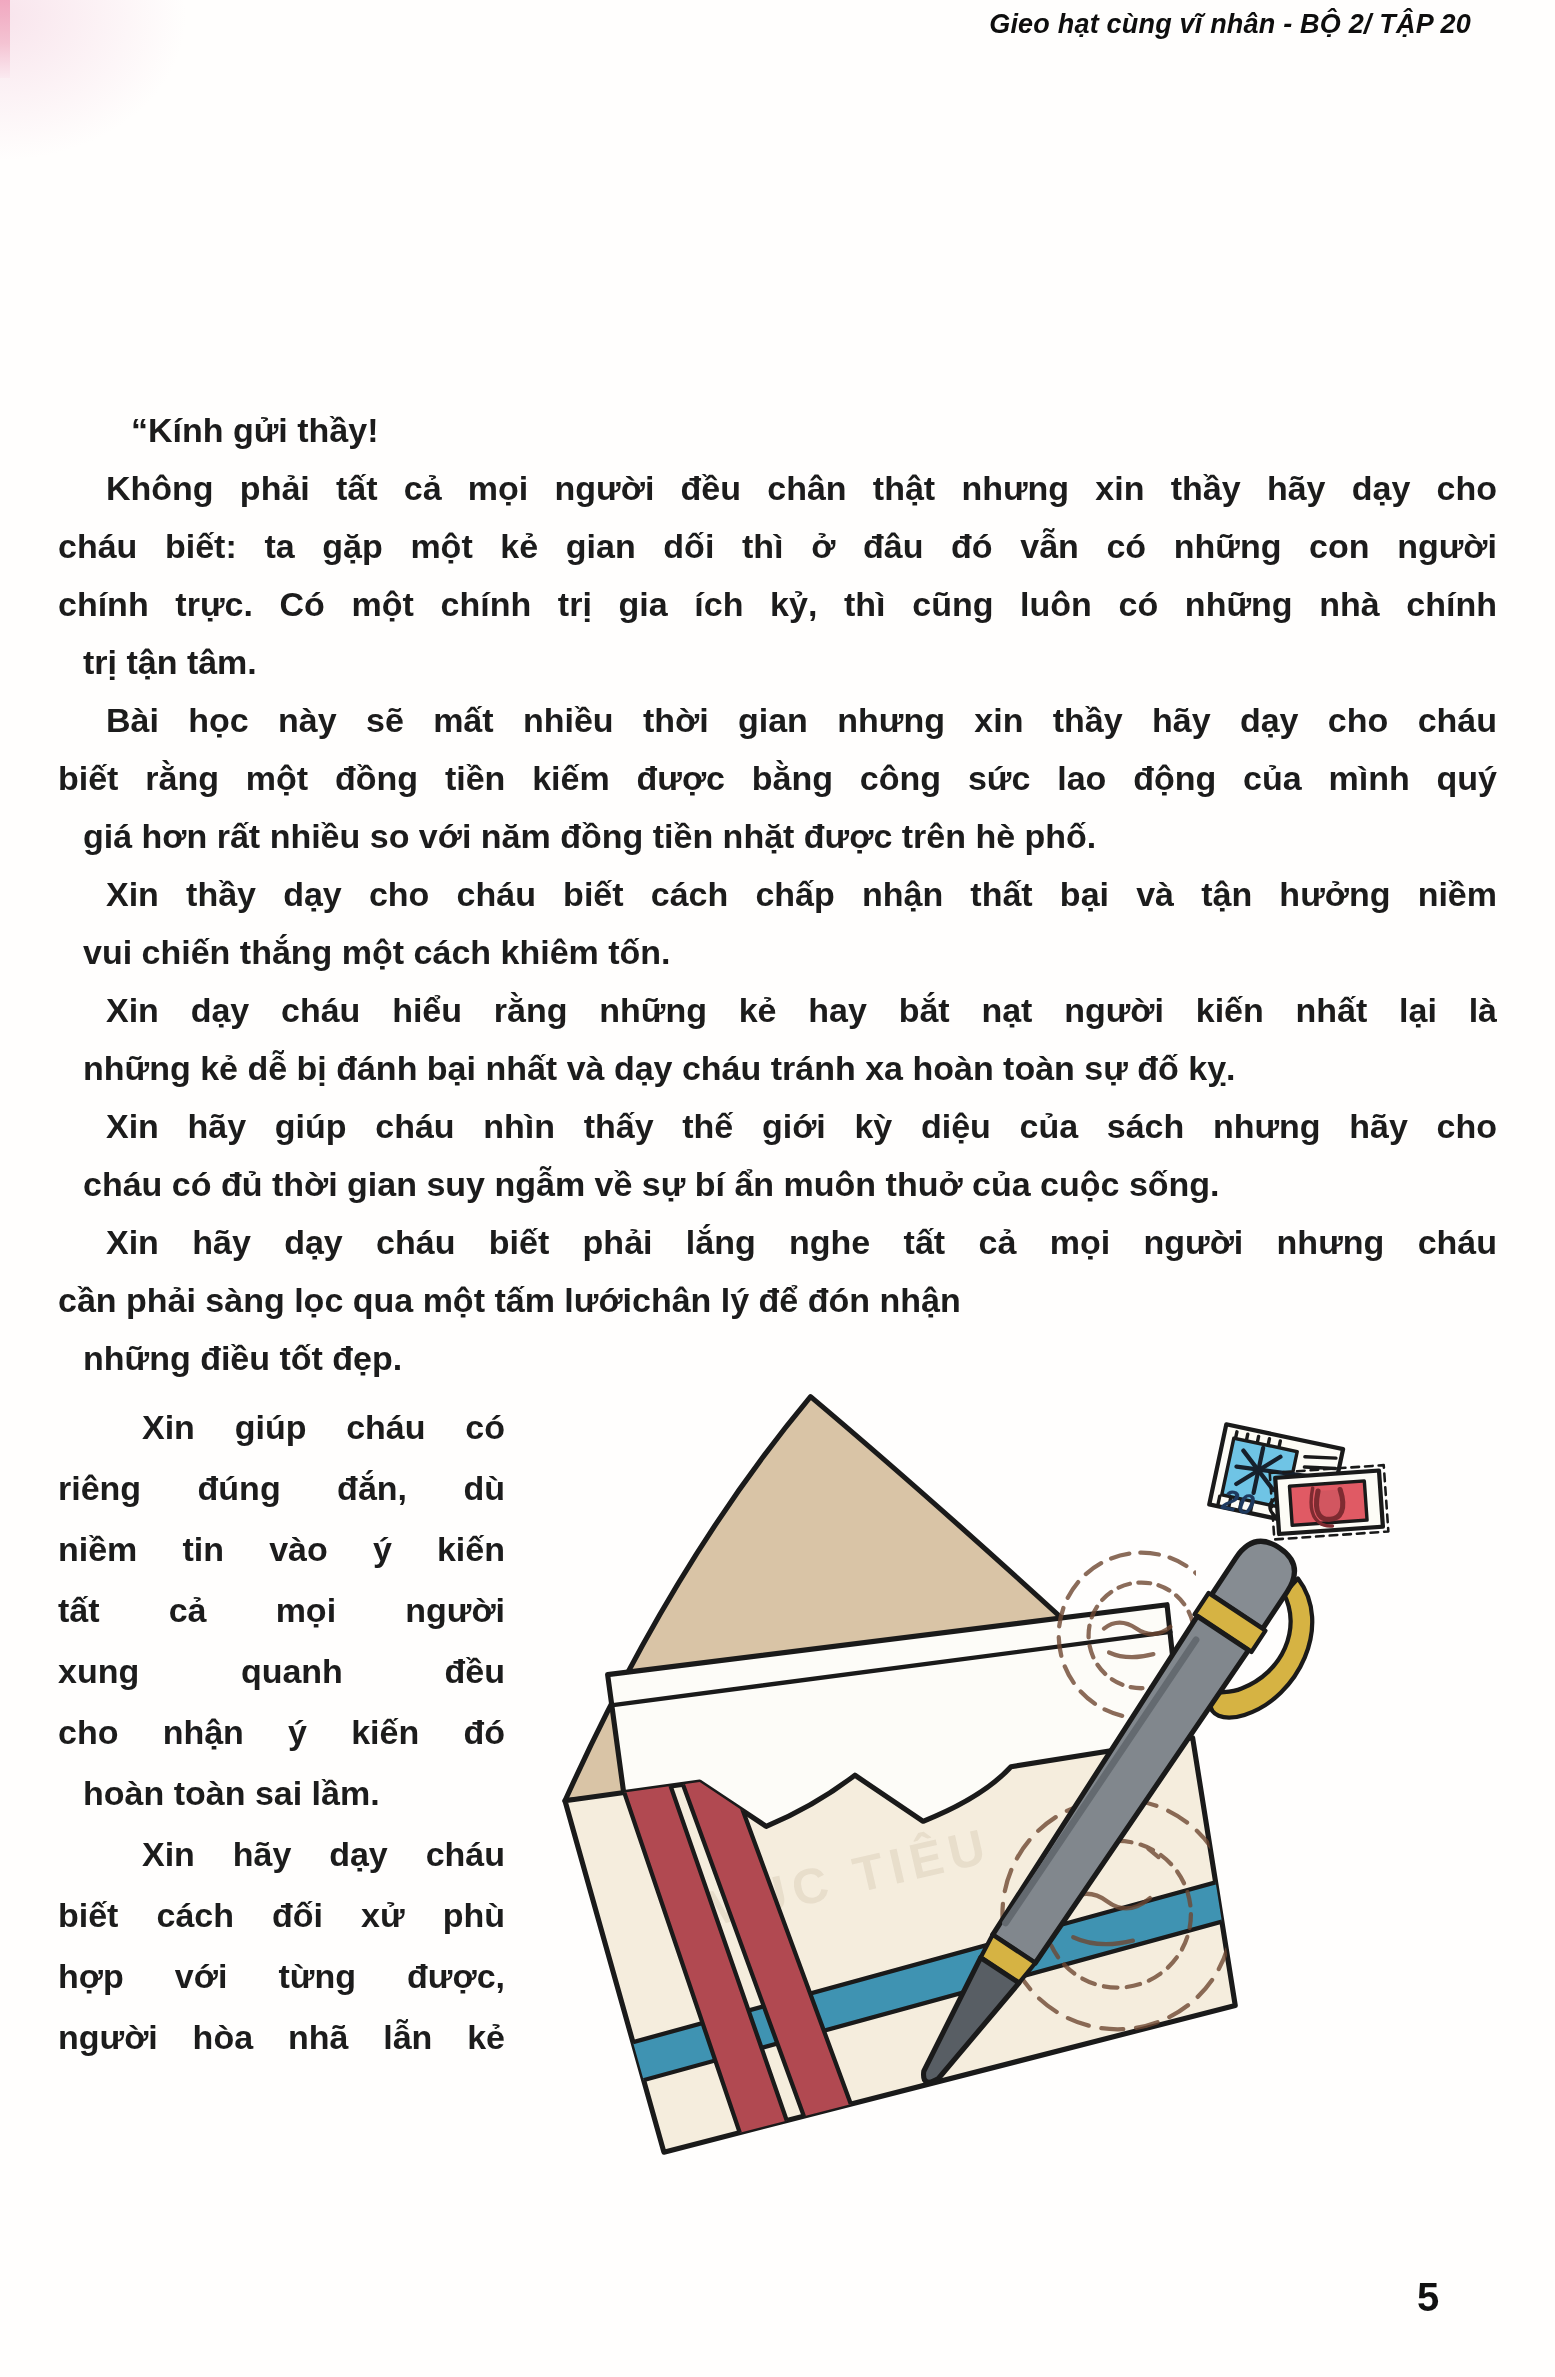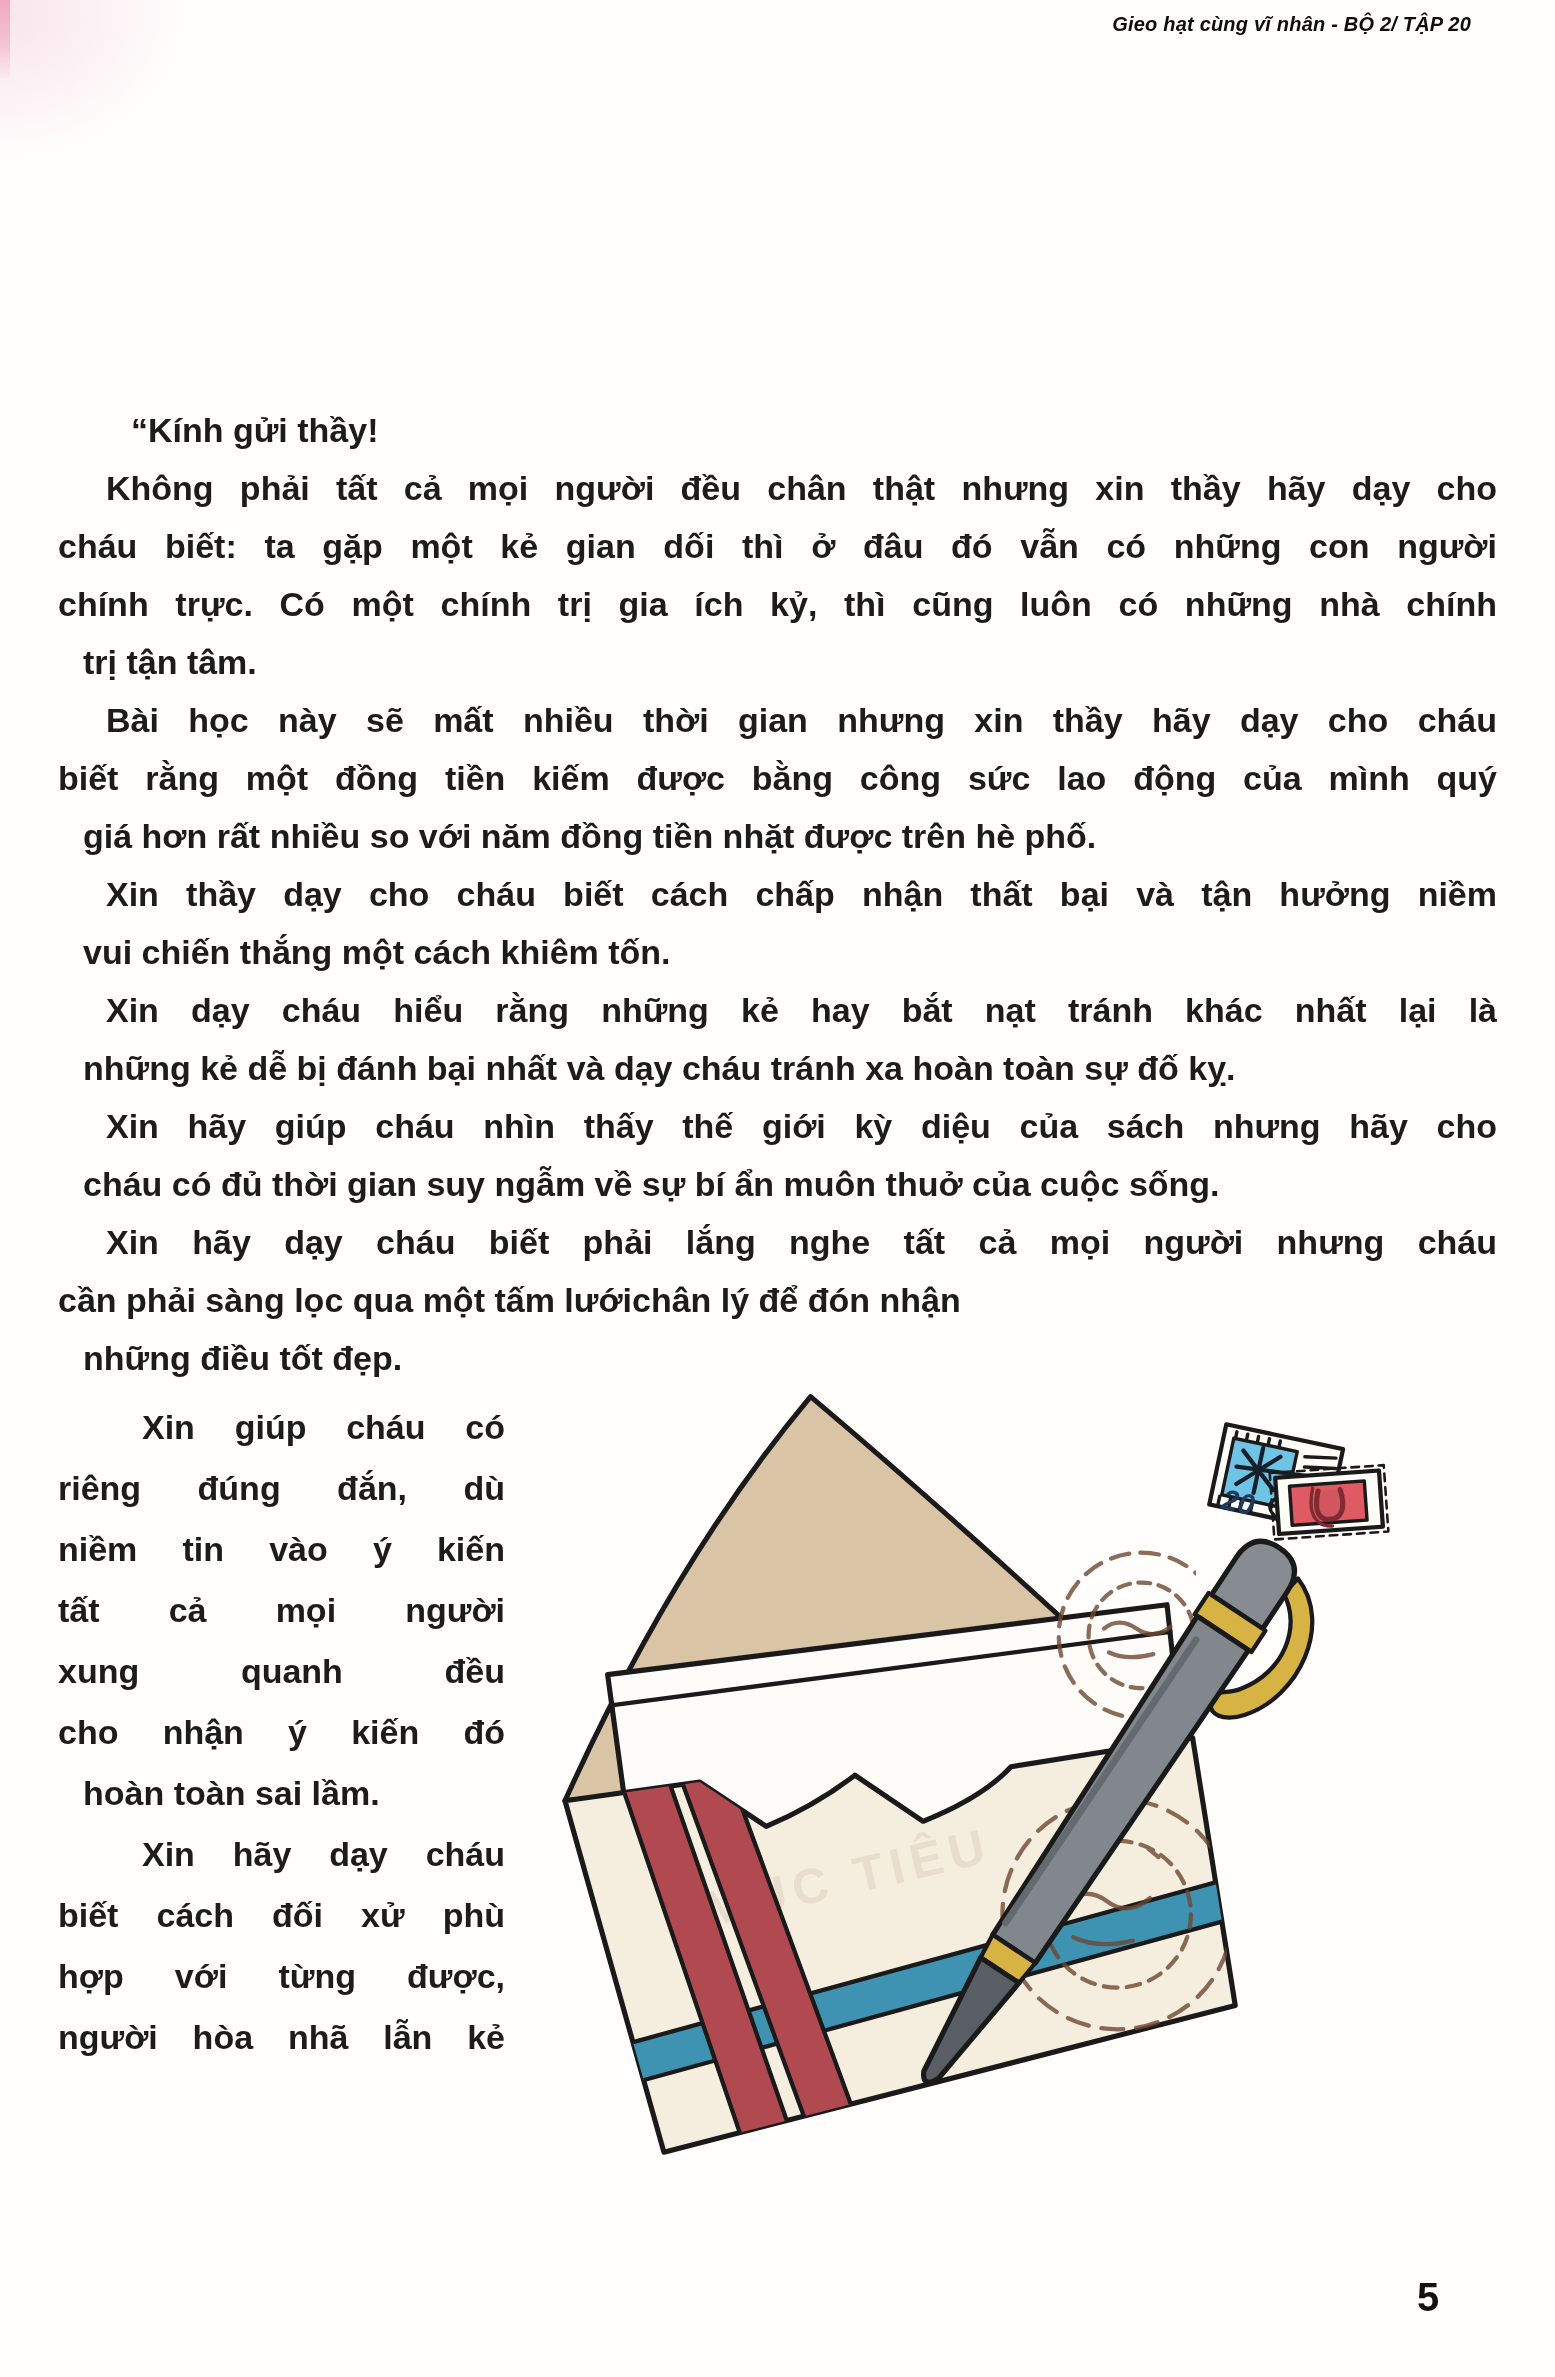--- a/index.html
+++ b/index.html
@@ -5,21 +5,21 @@
   html,body{margin:0;padding:0;background:#e8e8e8;}
   .page{
     position:relative;width:1555px;height:2377px;background:#fffefd;
     font-family:"Liberation Sans","DejaVu Sans",sans-serif;color:#1e1e1e;overflow:hidden;
   }
   .corner-smudge{position:absolute;left:0;top:0;width:10.2px;height:78px;
     background:linear-gradient(180deg,#ef9db8 0%,#f3bccd 55%,#fbe9f0 100%);opacity:.85;}
   .corner-wash{position:absolute;left:0;top:0;width:188px;height:162px;
     background:radial-gradient(ellipse at 0% 10%,rgba(236,180,205,.35),rgba(236,180,205,0) 70%);}
   .header{
-    position:absolute;top:6.8px;right:84px;font-size:20px;line-height:34px;
+    position:absolute;top:6.8px;right:84px;font-size:27px;line-height:34px;
     font-weight:700;font-style:italic;letter-spacing:0.2px;color:#0e0e0e;
   }
   .main-text{position:absolute;left:58px;top:401px;width:1439px;}
   .column-text{position:absolute;left:58px;top:1397px;width:447px;}
   .line{
     font-size:34px;font-weight:600;line-height:58px;height:58px;
     text-align:justify;text-align-last:justify;color:#1c1c1c;
   }
   .column-text .line{line-height:61px;height:61px;}
   .line.p{text-align:left;text-align-last:left;margin-left:25px;}
@@ -43,21 +43,21 @@
       <div class="line p in">“Kính gửi thầy!</div>
       <div class="line j in">Không phải tất cả mọi người đều chân thật nhưng xin thầy hãy dạy cho</div>
       <div class="line j">cháu biết: ta gặp một kẻ gian dối thì ở đâu đó vẫn có những con người</div>
       <div class="line j">chính trực. Có một chính trị gia ích kỷ, thì cũng luôn có những nhà chính</div>
       <div class="line p">trị tận tâm.</div>
       <div class="line j in">Bài học này sẽ mất nhiều thời gian nhưng xin thầy hãy dạy cho cháu</div>
       <div class="line j">biết rằng một đồng tiền kiếm được bằng công sức lao động của mình quý</div>
       <div class="line p">giá hơn rất nhiều so với năm đồng tiền nhặt được trên hè phố.</div>
       <div class="line j in">Xin thầy dạy cho cháu biết cách chấp nhận thất bại và tận hưởng niềm</div>
       <div class="line p">vui chiến thắng một cách khiêm tốn.</div>
-      <div class="line j in">Xin dạy cháu hiểu rằng những kẻ hay bắt nạt tránh khác nhất lại là</div>
+      <div class="line j in">Xin dạy cháu hiểu rằng những kẻ hay bắt nạt người kiến nhất lại là</div>
       <div class="line p">những kẻ dễ bị đánh bại nhất và dạy cháu tránh xa hoàn toàn sự đố kỵ.</div>
       <div class="line j in">Xin hãy giúp cháu nhìn thấy thế giới kỳ diệu của sách nhưng hãy cho</div>
       <div class="line p">cháu có đủ thời gian suy ngẫm về sự bí ẩn muôn thuở của cuộc sống.</div>
       <div class="line j in">Xin hãy dạy cháu biết phải lắng nghe tất cả mọi người nhưng cháu</div>
       <div class="line split">
         <span>cần phải sàng lọc qua một tấm lưới</span>
         <span>chân lý để đón nhận</span>
       </div>
       <div class="line p">những điều tốt đẹp.</div>
     </div>

